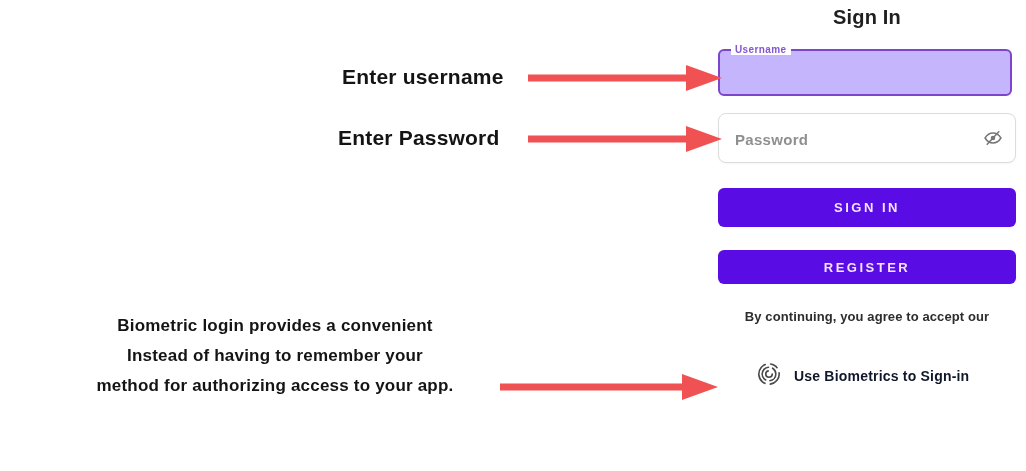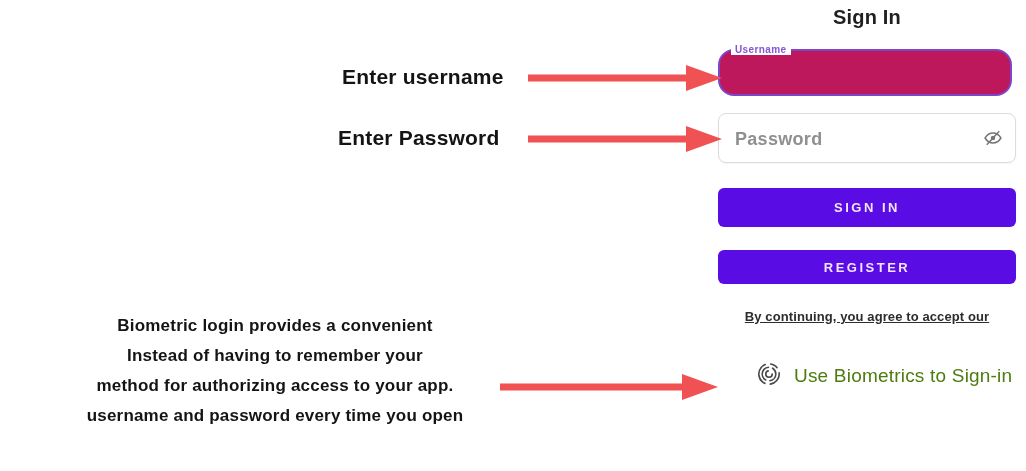--- a/index.html
+++ b/index.html
@@ -20,41 +20,41 @@
   .form-col { position: absolute; left: 718px; top: 0; width: 298px; }
 
   .form-title {
     position: absolute; left: 0; top: 6px; width: 100%;
     text-align: center; font-size: 20px; font-weight: bold; color: #1f1f1f;
     letter-spacing: 0.2px;
   }
 
   .username-field {
     position: absolute; left: 0; top: 49px; width: 294px; height: 47px;
-    border: 2px solid #7c45cc; border-radius: 16px; background: #be185d;
+    border: 2px solid #7c45cc; border-radius: 6px; background: #c4b5fd;
     box-sizing: border-box;
   }
   .username-field .float-label {
     position: absolute; top: -7px; left: 11px;
     background: #ffffff; padding: 0 4px;
     font-size: 10px; font-weight: bold; color: #8356d2; letter-spacing: 0.4px;
   }
   .username-field input {
     position: absolute; left: 8px; top: 6px; width: calc(100% - 16px); height: calc(100% - 12px);
     border: none; outline: none; font-size: 15px; color: #333; background: transparent;
   }
 
   .password-field {
     position: absolute; left: 0; top: 113px; width: 298px; height: 50px;
     border: 1.5px solid #dcdcdc; border-radius: 8px; background: #ffffff;
     box-sizing: border-box; box-shadow: 0 1px 2px rgba(0,0,0,0.04);
   }
   .password-field input {
     position: absolute; left: 14px; top: 6px; width: calc(100% - 58px); height: calc(100% - 12px);
-    border: none; outline: none; font-size: 18px; color: #14532d; background: transparent;
+    border: none; outline: none; font-size: 15px; color: #14532d; background: transparent;
     font-weight: 600; letter-spacing: 0.3px;
   }
   .password-field input::placeholder { color: #8f8f8f; opacity: 1; }
   .eye-toggle {
     position: absolute; right: 12px; top: 50%; transform: translateY(-50%);
     width: 20px; height: 20px; cursor: pointer; border: none; background: transparent; padding: 0;
   }
 
   .btn {
     position: absolute; left: 0; width: 298px;
@@ -64,28 +64,28 @@
     font-size: 13px; font-weight: bold; letter-spacing: 2.5px;
   }
   .btn-signin  { top: 188px; height: 39px; }
   .btn-register{ top: 250px; height: 34px; }
 
   .terms {
     position: absolute; left: -10px; top: 309px; width: 318px;
     text-align: center; font-size: 13px; font-weight: bold; color: #2d2d2d;
     line-height: 16px; letter-spacing: 0.1px;
   }
-  .terms span { display: block; text-decoration: underline; }
+  .terms span { display: block; }
 
   .biometrics-row {
     position: absolute; left: 38px; top: 360px; height: 32px;
     display: flex; align-items: center; gap: 12px; cursor: pointer;
   }
   .biometrics-label {
-    font-size: 19px; font-weight: normal; color: #4d7c0f; letter-spacing: 0.2px;
+    font-size: 14px; font-weight: bold; color: #0f172a; letter-spacing: 0.2px;
   }
 
   
   .ann-label {
     position: absolute; font-size: 21px; font-weight: 600; color: #141414;
     letter-spacing: 0.2px; white-space: nowrap;
   }
   .ann-enter-username { left: 342px; top: 65px; }
   .ann-enter-password { left: 338px; top: 126px; }
 
@@ -150,21 +150,20 @@
   </div>
 
   <div class="ann-label ann-enter-password">Enter Password</div>
 
   <div class="ann-label ann-enter-username">Enter username</div>
 
   <div class="ann-paragraph">
     <span>Biometric login provides a convenient</span>
     <span>Instead of having to remember your</span>
     <span>method for authorizing access to your app.</span>
-    <span>username and password every time you open</span>
   </div>
 
   <div class="arrow arrow-1">
     <svg width="196" height="30" viewBox="0 0 196 30">
       <line x1="2" y1="15" x2="166" y2="15" stroke="#f05152" stroke-width="7"></line>
       <polygon points="160,2 196,15 160,28" fill="#f05152"></polygon>
     </svg>
   </div>
 
   <div class="arrow arrow-2">

